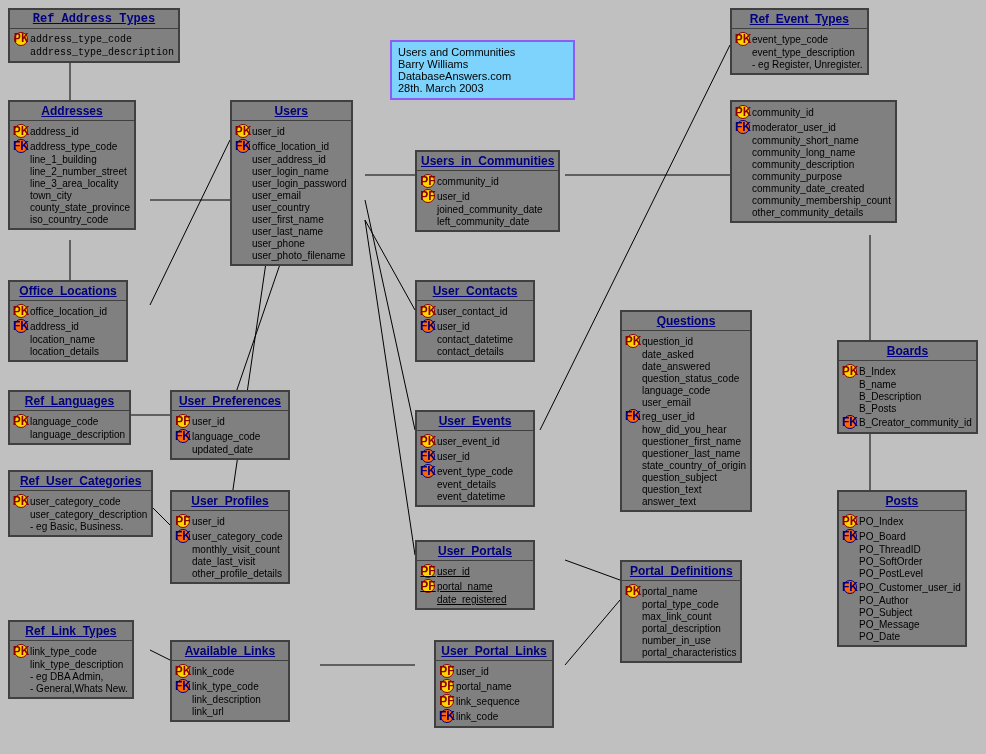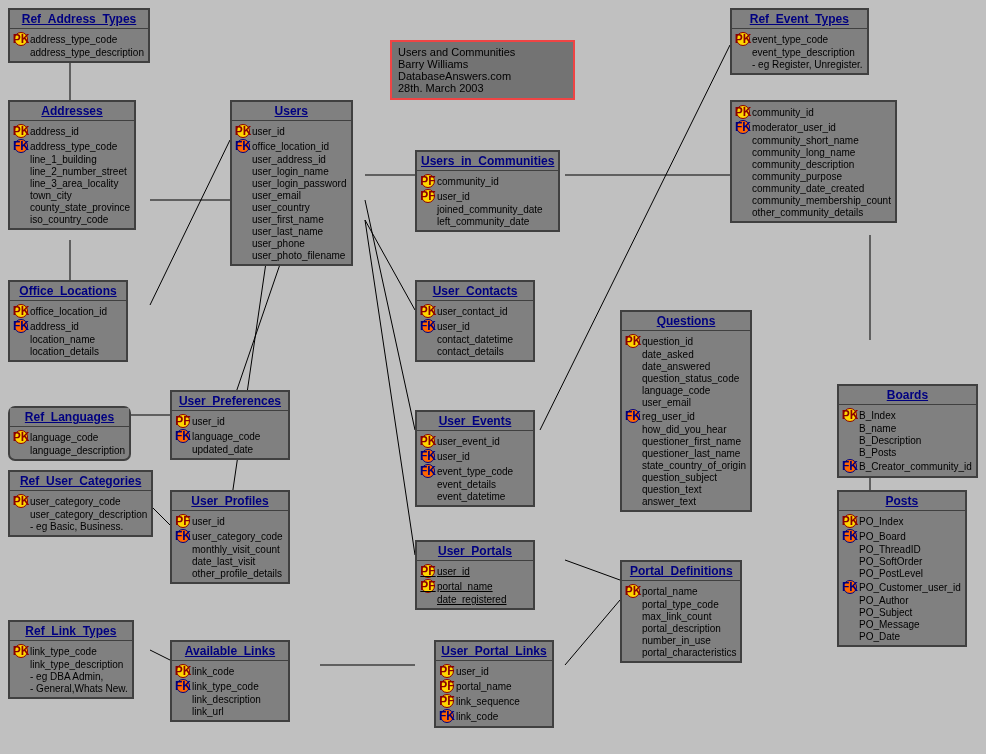--- a/index.html
+++ b/index.html
@@ -64,22 +64,22 @@
       color: #8B0000;
       border: 1px solid #8B0000;
     }
     .fk-badge {
       background: #FF6600;
       color: #000080;
       border: 1px solid #000080;
     }
     .annotation-box {
       position: absolute;
-      border: 2px solid #ef4444;
-      background: #737373;
+      border: 2px solid #8b5cf6;
+      background: #7dd3fc;
       padding: 4px 6px;
       font-size: 11px;
       color: #000;
     }
     
     .connectors {
       position: absolute;
       top: 0;
       left: 0;
       width: 986px;
@@ -137,21 +137,21 @@
     <line x1="70" y1="240" x2="70" y2="280" stroke="#000" stroke-width="1"></line>
   </svg>
 
   <div class="annotation-box" style="left:390px; top:40px; width:185px;">
     <div>Users and Communities</div>
     <div>Barry Williams</div>
     <div>DatabaseAnswers.com</div>
     <div>28th. March 2003</div>
   </div>
 
-<div class="entity" style="left: 8px; top: 8px;">
+<div class="entity" style="left: 8px; top: 8px; font-family: Liberation Mono, monospace;">
       <div class="entity-title">Ref_Address_Types</div>
       <div class="entity-body">
         <div class="field-row">
           <span class="key-badge pk-badge">PK</span>
           <span class="field-text">address_type_code</span>
         </div>
         <div class="field-row">
           <span style="width: 16px; display: inline-block;"></span>
           <span class="field-text">address_type_description</span>
         </div>
@@ -208,21 +208,21 @@
         <div class="field-row">
           <span style="width: 16px; display: inline-block;"></span>
           <span class="field-text">location_name</span>
         </div>
         <div class="field-row">
           <span style="width: 16px; display: inline-block;"></span>
           <span class="field-text">location_details</span>
         </div>
       </div>
     </div>
-    <div class="entity" style="left: 8px; top: 406px; border-radius: 7px;">
+    <div class="entity" style="left: 8px; top: 390px;">
       <div class="entity-title">Ref_Languages</div>
       <div class="entity-body">
         <div class="field-row">
           <span class="key-badge pk-badge">PK</span>
           <span class="field-text">language_code</span>
         </div>
         <div class="field-row">
           <span style="width: 16px; display: inline-block;"></span>
           <span class="field-text">language_description</span>
         </div>
@@ -594,21 +594,21 @@
         <div class="field-row">
           <span style="width: 16px; display: inline-block;"></span>
           <span class="field-text">question_text</span>
         </div>
         <div class="field-row">
           <span style="width: 16px; display: inline-block;"></span>
           <span class="field-text">answer_text</span>
         </div>
       </div>
     </div>
-    <div class="entity" style="left: 837px; top: 340px; margin-top: 44px;">
+    <div class="entity" style="left: 837px; top: 340px;">
       <div class="entity-title">Boards</div>
       <div class="entity-body">
         <div class="field-row">
           <span class="key-badge pk-badge">PK</span>
           <span class="field-text">B_Index</span>
         </div>
         <div class="field-row">
           <span style="width: 16px; display: inline-block;"></span>
           <span class="field-text">B_name</span>
         </div>

